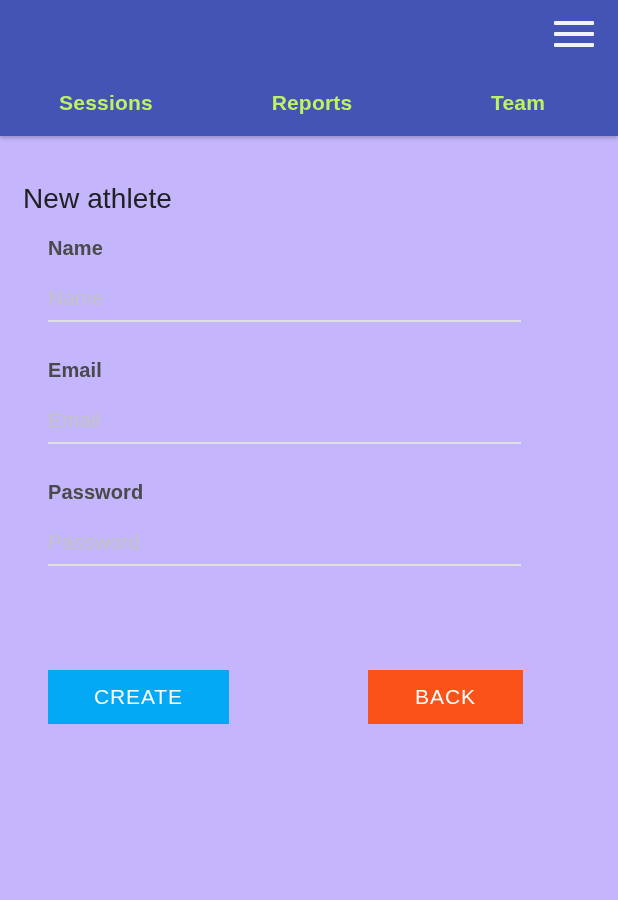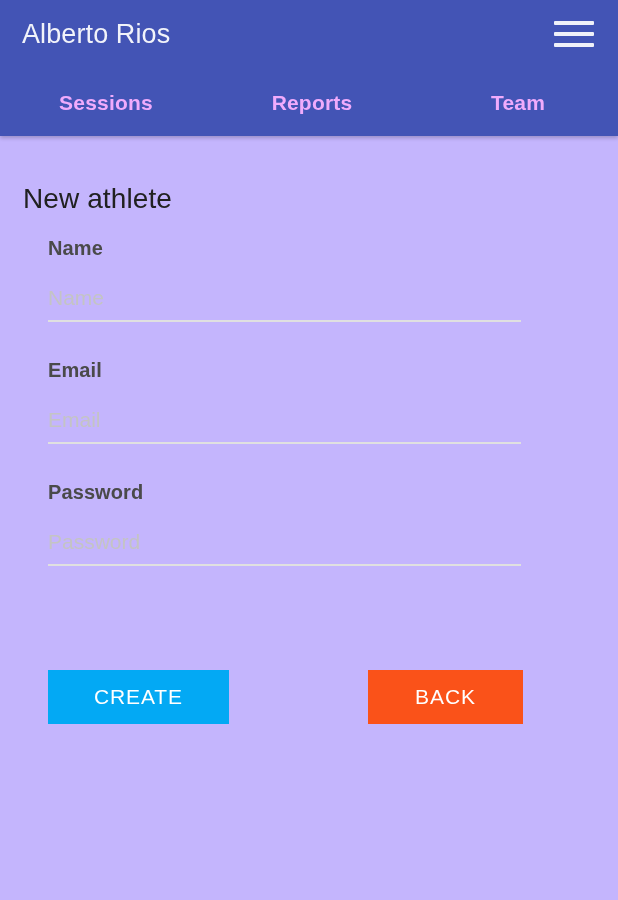--- a/index.html
+++ b/index.html
@@ -83,21 +83,21 @@
     width: 618px;
     height: 50px;
     display: flex;
     align-items: center;
   }
   .tab {
     flex: 1 1 0;
     text-align: center;
     font-size: 21px;
     font-weight: bold;
-    color: #f0abfc;
+    color: #bef264;
     letter-spacing: 0.2px;
     line-height: 28px;
     cursor: pointer;
     user-select: none;
     padding-left: 6px;
   }
 
   
   .content {
     position: absolute;
@@ -197,21 +197,20 @@
   }
 </style>
 </head>
 <body>
 
 <div class="app">
 
   <div class="appbar">
 
     <div class="appbar-top">
-      <div class="app-title">Alberto Rios</div>
 
       <button class="menu-button" aria-label="Menu">
         <span class="bar"></span>
         <span class="bar"></span>
         <span class="bar"></span>
       </button>
     </div>
 
     <div class="tabbar">
       <div class="tab">Sessions</div>

